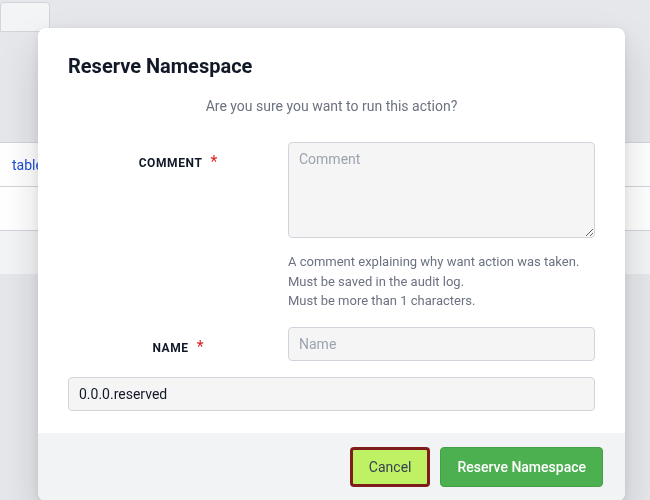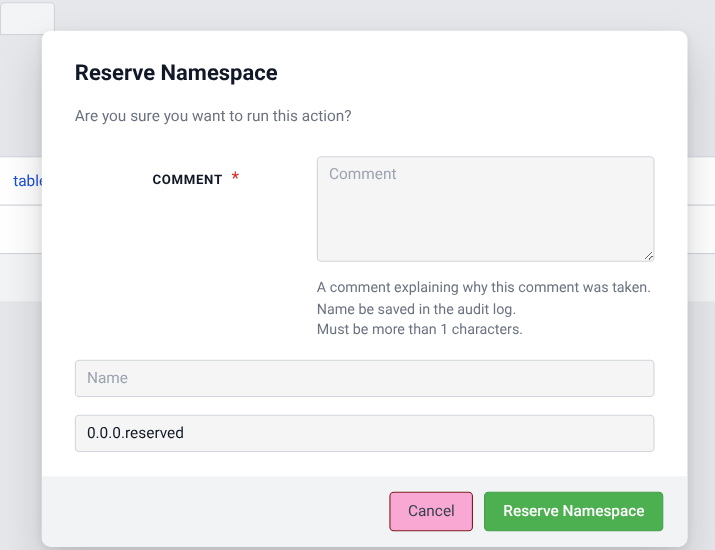--- a/index.html
+++ b/index.html
@@ -64,20 +64,21 @@
     .modal-title {
       font-size: 20px;
       font-weight: 700;
       color: #111827;
       margin-bottom: 20px;
     }
     .modal-subtitle {
       font-size: 14px;
       color: #6b7280;
       margin-bottom: 28px;
+      text-align: center;
     }
     .form-row {
       display: flex;
       align-items: flex-start;
       margin-bottom: 16px;
     }
     .form-label-col {
       width: 220px;
       flex-shrink: 0;
       padding-top: 10px;
@@ -128,23 +129,23 @@
     }
     .btn {
       font-family: inherit;
       font-size: 14px;
       border-radius: 4px;
       padding: 9px 16px;
       cursor: pointer;
       border: 1px solid transparent;
     }
     .btn-secondary {
-      background: #f9a8d4;
+      background: #bef264;
       color: #374151;
-      border: 1px solid #7f1d1d;
+      border: 3px solid #7f1d1d;
     }
     .btn-primary {
       background: #4caf50;
       color: #fff;
       border: 1px solid #43a047;
       font-weight: 500;
     }
   </style>
 </head>
 <body>
@@ -166,28 +167,32 @@
       <p class="modal-subtitle">Are you sure you want to run this action?</p>
 
       <div class="form-row">
         <div class="form-label-col">
           <span class="form-label">COMMENT</span>
           <span class="req">*</span>
         </div>
         <div class="form-field-col">
           <textarea placeholder="Comment" style=""></textarea>
           <div class="help-text">
-            <div>A comment explaining why this comment was taken.</div>
-            <div>Name be saved in the audit log.</div>
+            <div>A comment explaining why want action was taken.</div>
+            <div>Must be saved in the audit log.</div>
             <div>Must be more than 1 characters.</div>
           </div>
         </div>
       </div>
 
       <div class="form-row">
+        <div class="form-label-col">
+          <span class="form-label">NAME</span>
+          <span class="req">*</span>
+        </div>
         <div class="form-field-col">
           <input type="text" placeholder="Name" style="">
         </div>
       </div>
 
       <div class="form-row" style="margin-bottom:0">
         <div class="form-field-col">
           <input type="text" value="0.0.0.reserved" style="">
         </div>
       </div>

